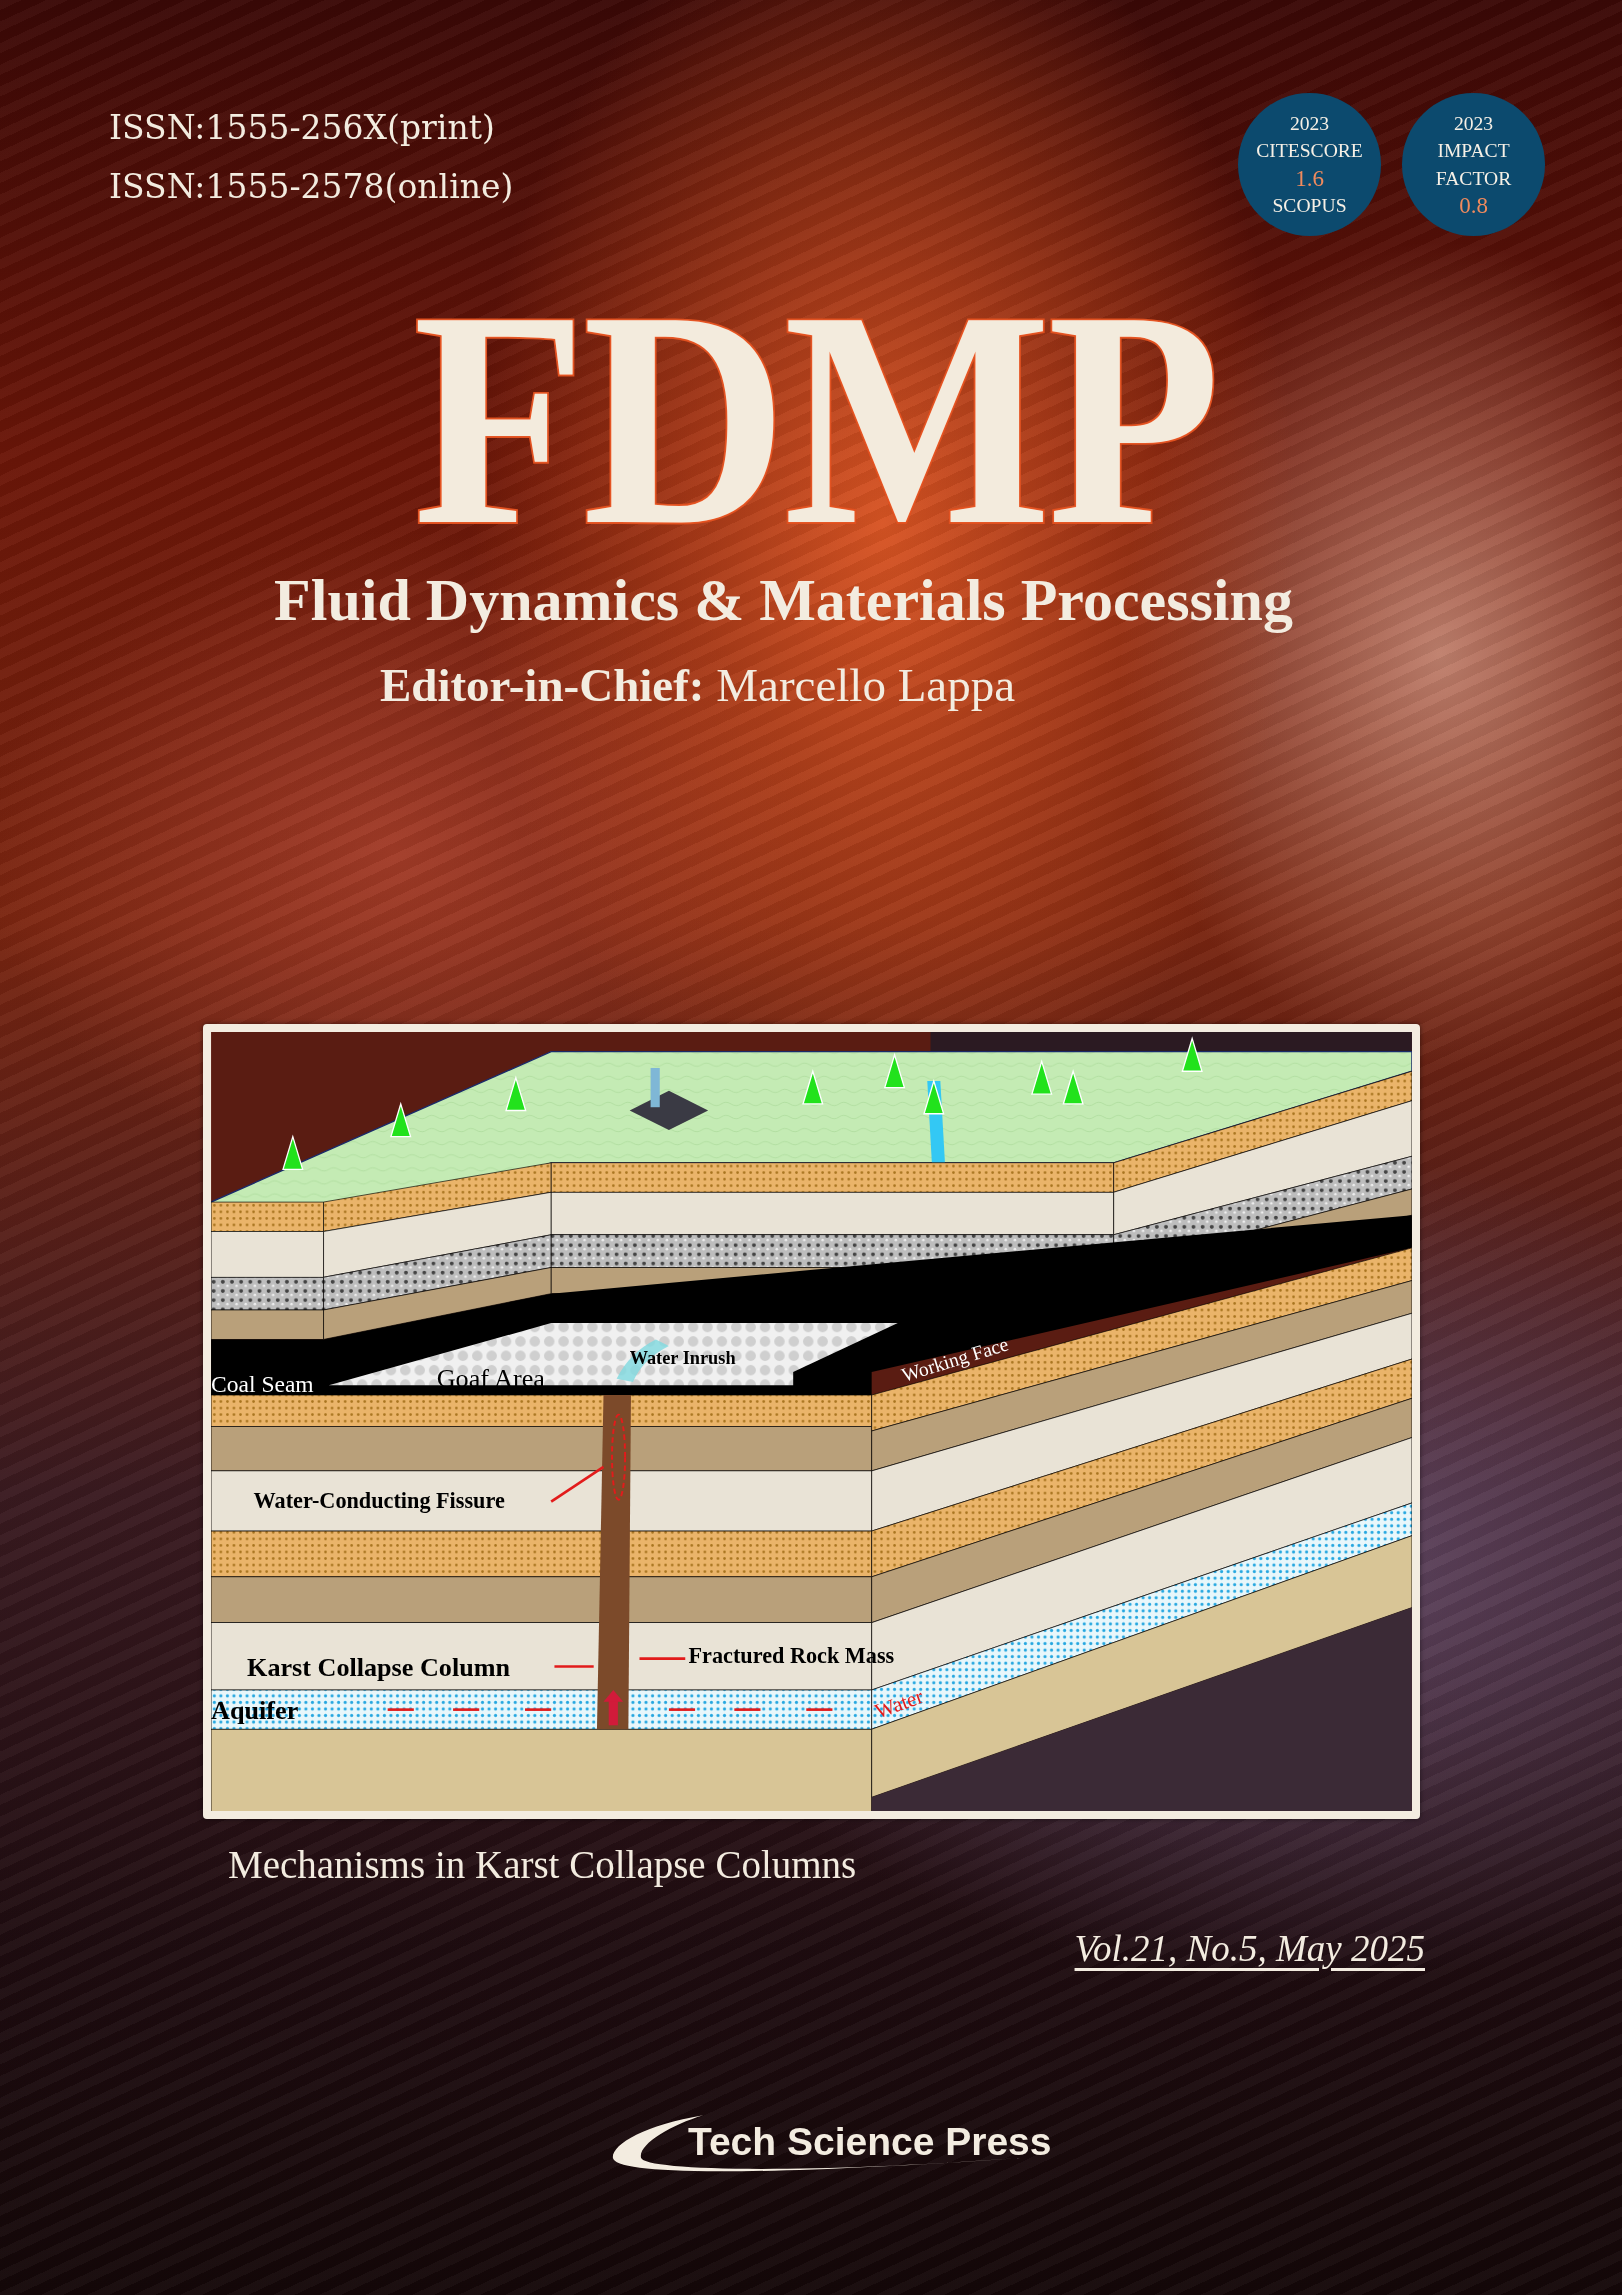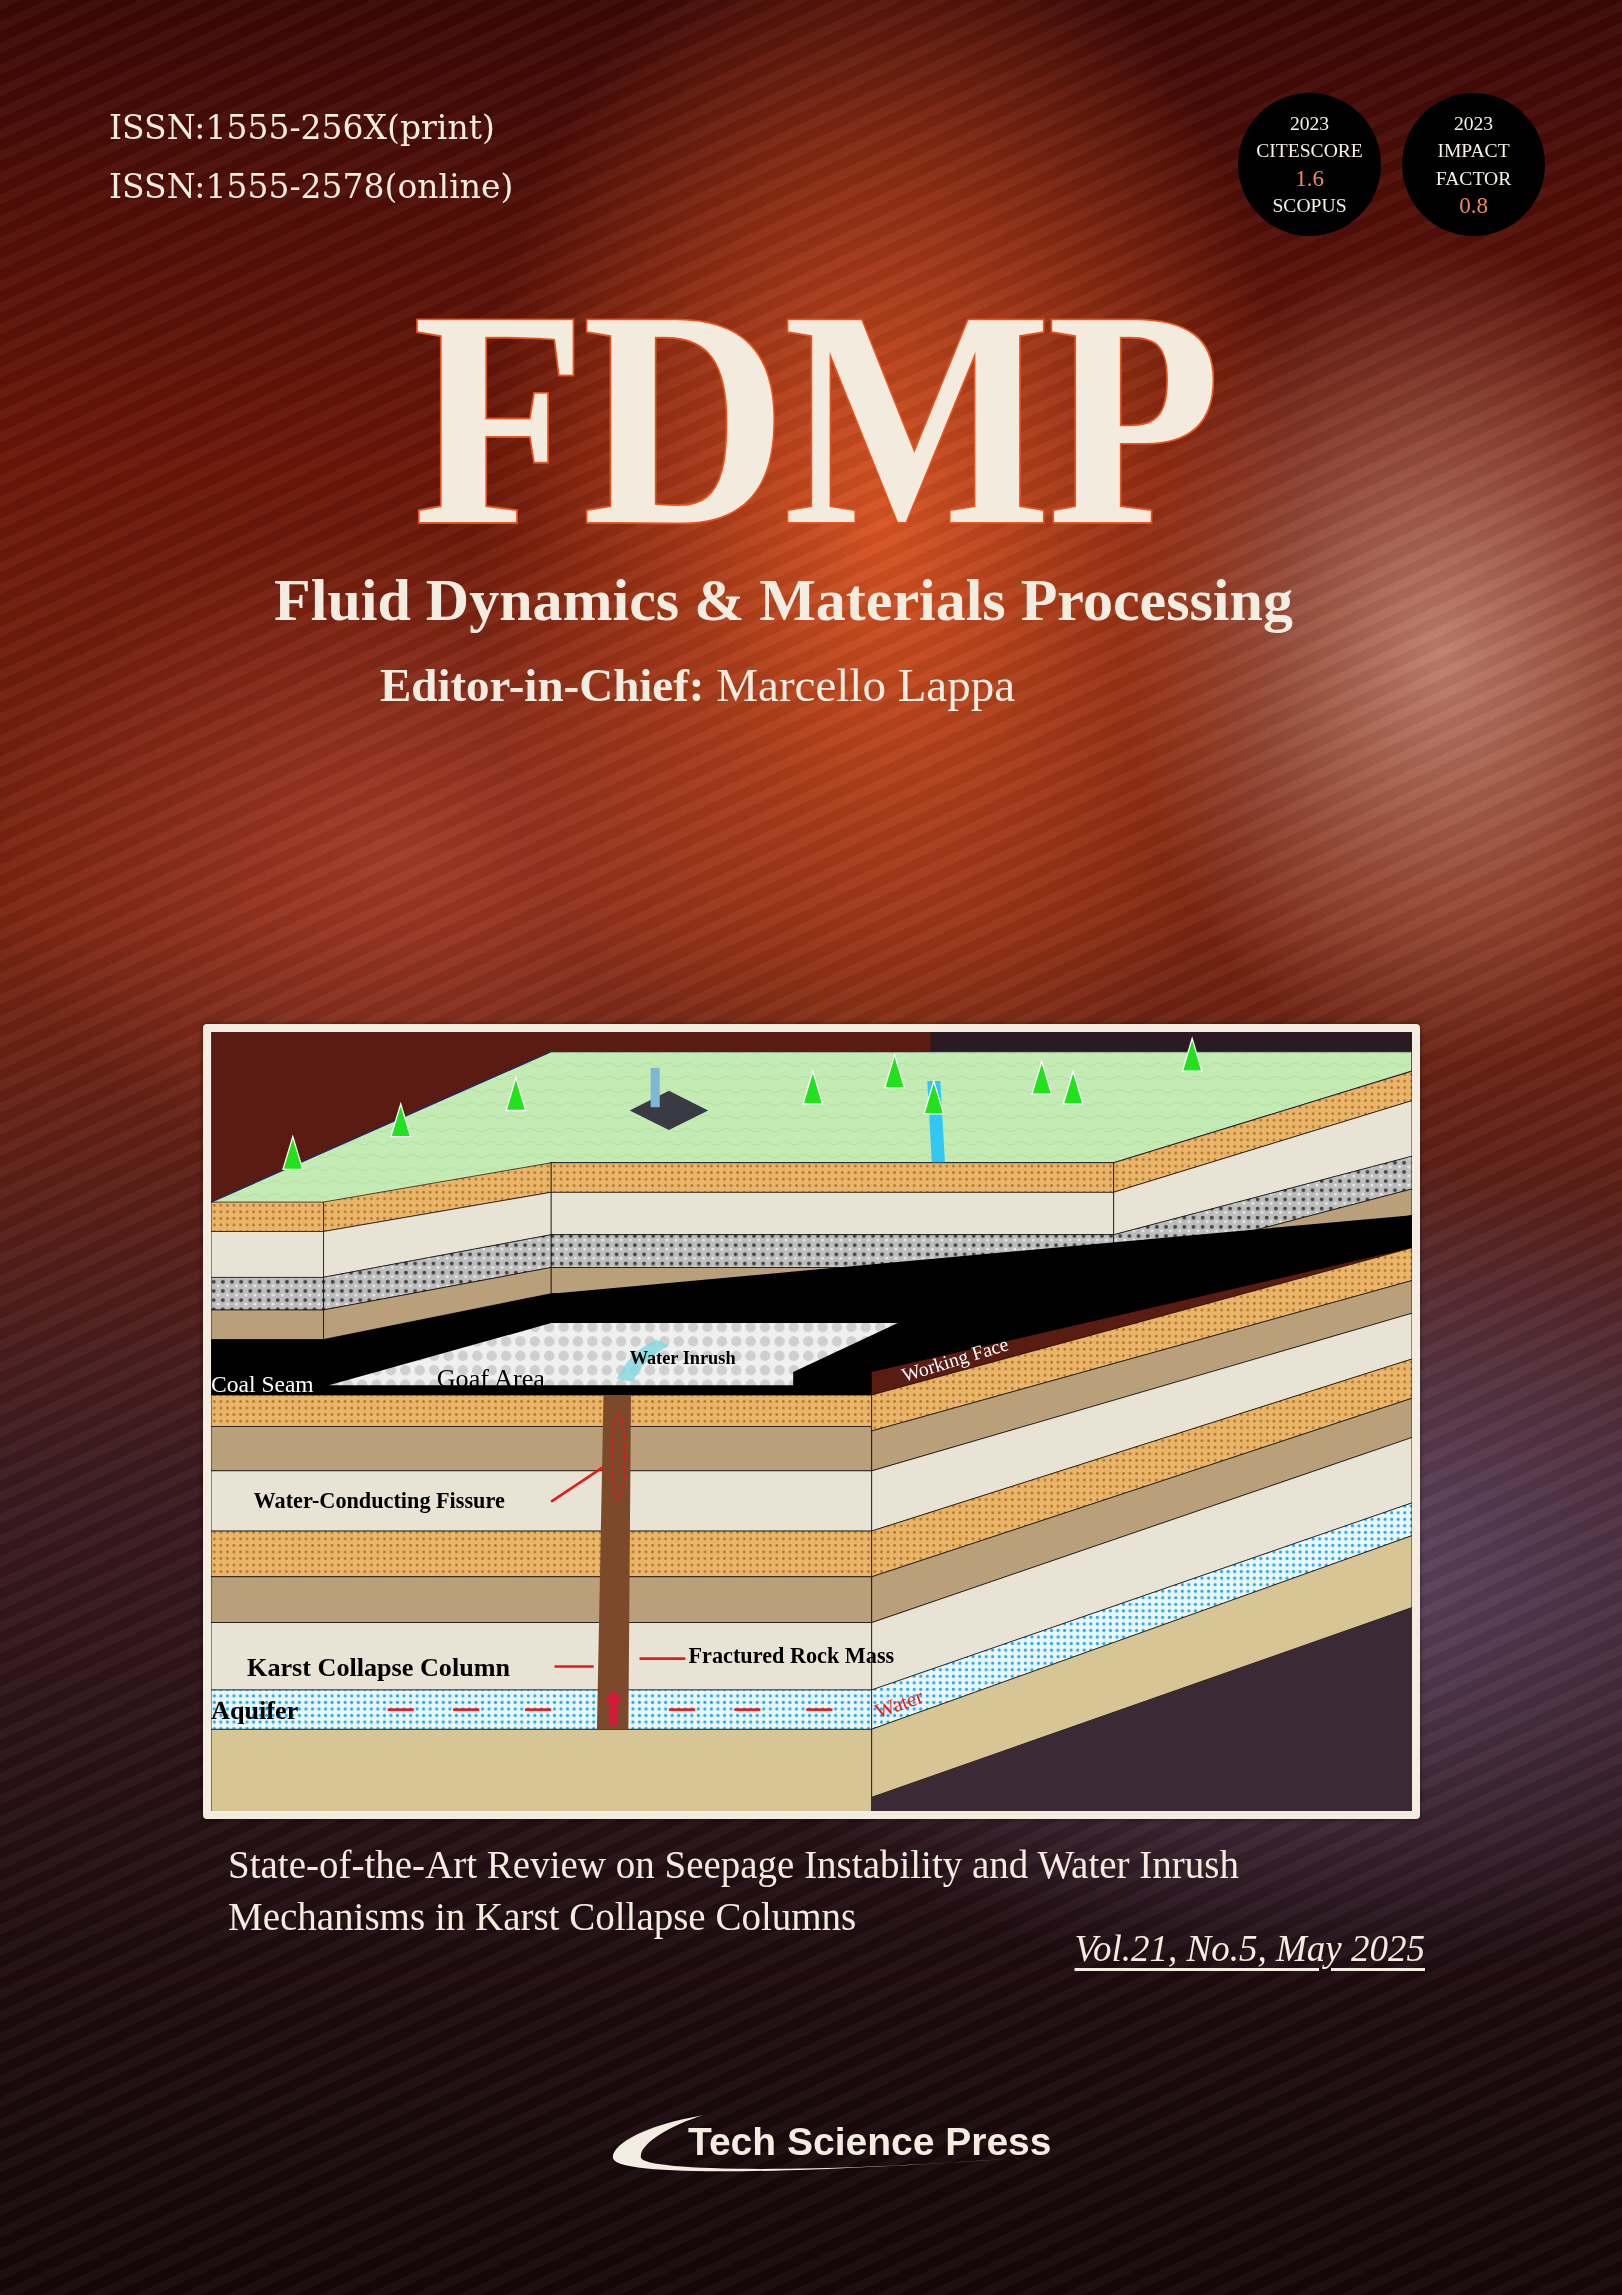--- a/index.html
+++ b/index.html
@@ -10,21 +10,21 @@
     background:
       radial-gradient(ellipse 589px 916px at 883px 523px, rgba(235,95,40,0.85), rgba(235,95,40,0) 70%),
       radial-gradient(ellipse 458px 589px at 1440px 654px, rgba(225,170,150,0.7), rgba(0,0,0,0) 70%),
       radial-gradient(ellipse 589px 458px at 393px 851px, rgba(180,70,50,0.7), rgba(0,0,0,0) 70%),
       radial-gradient(ellipse 916px 589px at 1309px 1570px, rgba(110,85,120,0.8), rgba(0,0,0,0) 70%),
       linear-gradient(180deg,#3a0806 0%,#6b1608 20%,#7a2510 40%,#3a1a20 65%,#1e0c10 85%,#140708 100%);}
   .bg::after{content:"";position:absolute;inset:0;
     background:repeating-linear-gradient(155deg, rgba(255,255,255,0.03) 0 9.2px, rgba(0,0,0,0.05) 9.2px 19.6px);}
   .txt{color:#f3ece0;position:absolute;margin-left:32px;}
   .issn{left:77px;font-size:33px;}
-  .badge{position:absolute;width:143px;height:143px;border-radius:50%;background:#000000;
+  .badge{position:absolute;width:143px;height:143px;border-radius:50%;background:#0c4a6e;
     color:#f6f0e6;text-align:center;font-family:"Liberation Serif",serif;font-size:19.6px;line-height:27.5px;
     display:flex;flex-direction:column;justify-content:center;}
   .badge .num{color:#f08a5d;font-size:23px;}
   .logo{position:absolute;left:324px;top:288px;width:982px;text-align:center;
     font-family:"Liberation Serif",serif;font-weight:bold;font-size:308px;line-height:262px;letter-spacing:-3.9px;
     color:#f3ebdd;-webkit-text-stroke:3.9px #e0501f;paint-order:stroke fill;
     text-shadow:0 0 1.3px #ff7f50;transform:scaleX(0.92);transform-origin:center;}
   .subtitle{left:0;width:1503px;text-align:center;top:566px;font-size:60px;font-weight:bold;
     font-family:"Liberation Serif",serif;}
   .editor{left:0;width:1331px;text-align:center;top:658px;font-size:47px;font-family:"Liberation Serif",serif;}
@@ -182,21 +182,20 @@
         <line x1="370" y1="1036" x2="410" y2="1036"></line>
         <line x1="480" y1="1036" x2="520" y2="1036"></line>
       <line x1="700" y1="1036" x2="740" y2="1036"></line>
         <line x1="800" y1="1036" x2="840" y2="1036"></line>
         <line x1="910" y1="1036" x2="950" y2="1036"></line>
     </g>
   </svg>
 </div>
 
 <div class="txt article">
-  <div>State-of-the-Art Review on Seepage Instability and Water Inrush</div>
   <div>Mechanisms in Karst Collapse Columns</div>
 </div>
 <div class="txt vol">Vol.21, No.5, May 2025</div>
 
 <svg class="tsp" viewBox="0 0 640 110">
   <path d="M150 5 C60 20 10 50 12 70 C15 95 200 100 640 70 C300 95 60 90 55 70 C50 50 100 20 150 5 Z" fill="#f3ece0"></path>
 </svg>
 <div class="tsp-label">Tech Science Press</div>
 
 

